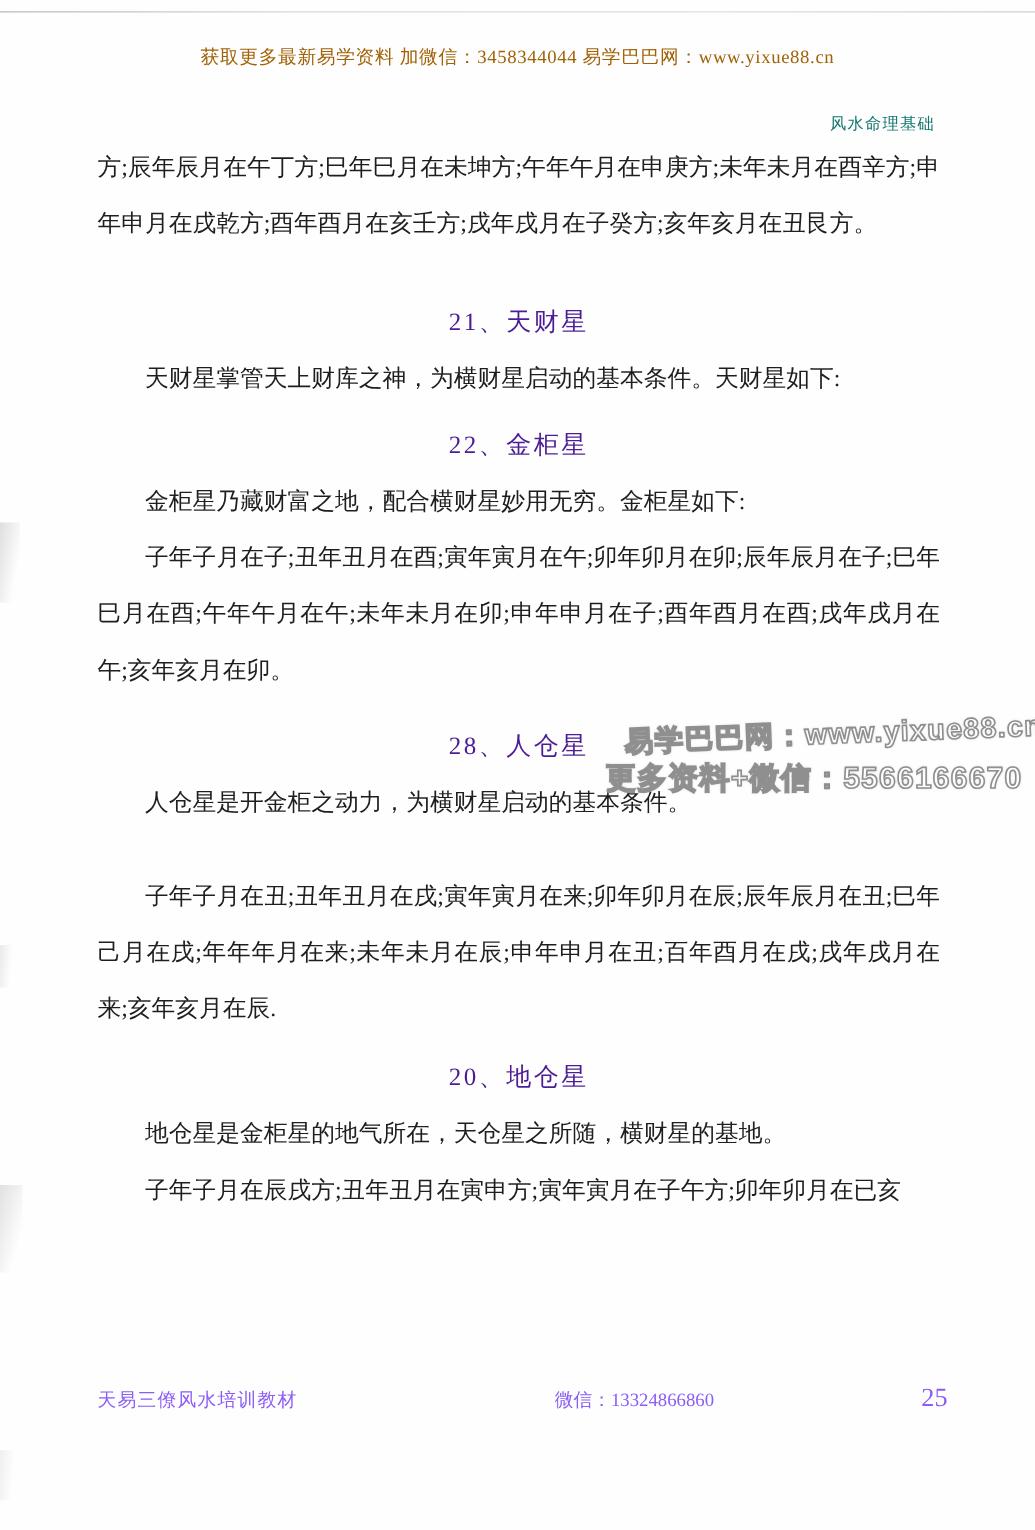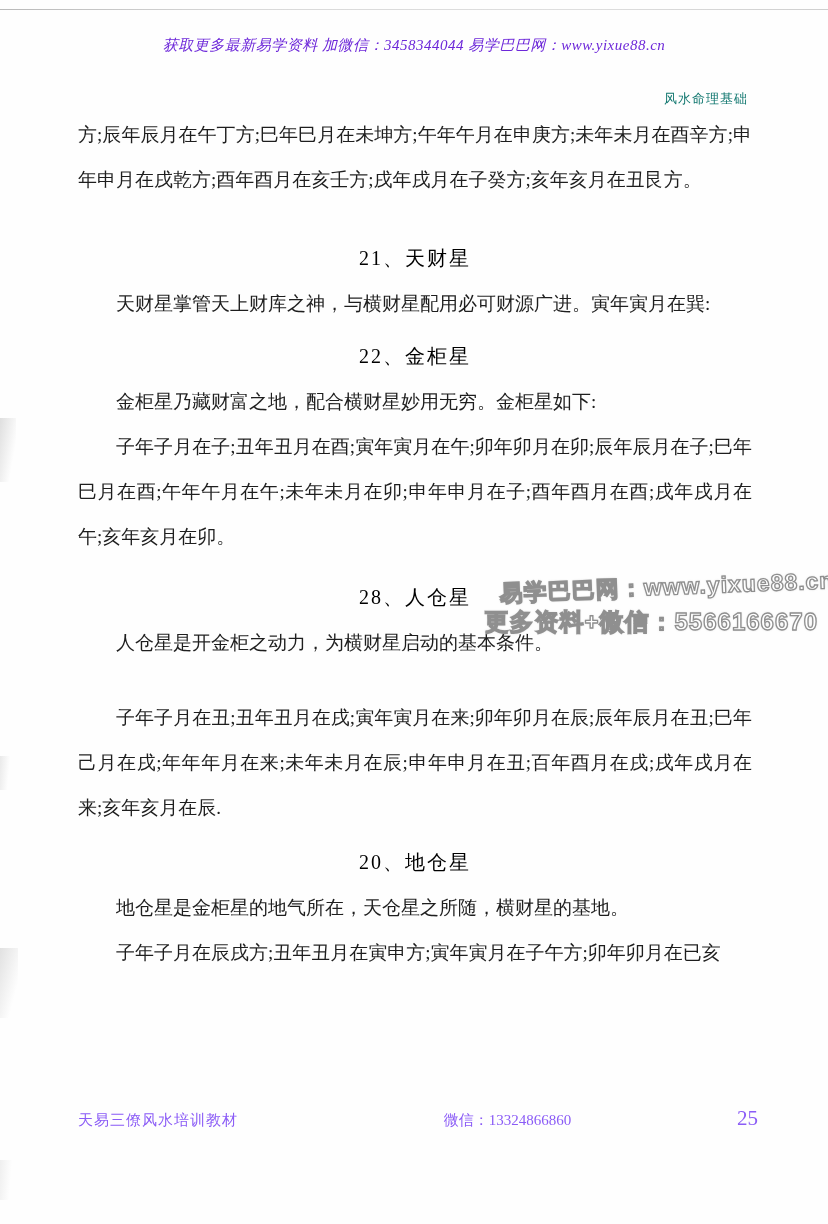--- a/index.html
+++ b/index.html
@@ -13,40 +13,39 @@
   }
   .page{position:absolute;inset:0;background:#fefefe;}
   .top-rule{
     position:absolute;top:9px;left:0;width:100%;height:1px;
     background:linear-gradient(to right,#b9b9b9,#d9d9d9 30%,#dedede 70%,#cfcfcf);
   }
   .promo{
     position:absolute;top:36px;left:0;width:100%;
     text-align:center;
     font-size:15px;letter-spacing:0.5px;
-    color:#6d28d9;
+    color:#a16207;
     font-family:"Liberation Serif","DejaVu Serif",serif;
-    font-style:italic;
   }
   .doc-title{
     position:absolute;top:90px;right:80px;
     font-size:13px;color:#0f766e;letter-spacing:1px;
   }
   .content{
     position:absolute;top:112px;left:78px;right:76px;
     font-size:19px;line-height:45px;
     text-align:justify;
     color:#1e1e1e;
   }
   .content p{margin:0;}
   p.indent{text-indent:2em;}
   h3.sec-heading{
     margin:0;text-align:center;
     font-size:20px;font-weight:500;
-    letter-spacing:2px;line-height:45px;color:#000000;
+    letter-spacing:2px;line-height:45px;color:#4c1d95;
   }
   .sec21 h3{margin-top:34px;}
   .sec22 h3{margin-top:8px;}
   .sec23 h3{margin-top:16px;}
   .sec23 .body{margin-top:30px;}
   .sec24 h3{margin-top:10px;}
   .footer{
     position:absolute;top:1106px;left:78px;right:70px;
     font-size:15px;color:#8b5cf6;
     display:flex;align-items:baseline;
@@ -95,21 +94,21 @@
   <div class="promo">获取更多最新易学资料 加微信：3458344044 易学巴巴网：www.yixue88.cn</div>
 
   <div class="doc-title">风水命理基础</div>
 
   <div class="content">
 
     <p class="cont">方;辰年辰月在午丁方;巳年巳月在未坤方;午年午月在申庚方;未年未月在酉辛方;申年申月在戌乾方;酉年酉月在亥壬方;戌年戌月在子癸方;亥年亥月在丑艮方。</p>
 
     <div class="sec21">
       <h3 class="sec-heading">21、天财星</h3>
-      <p class="indent intro">天财星掌管天上财库之神，与横财星配用必可财源广进。寅年寅月在巽:</p>
+      <p class="indent intro">天财星掌管天上财库之神，为横财星启动的基本条件。天财星如下:</p>
     </div>
 
     <div class="sec22">
       <h3 class="sec-heading">22、金柜星</h3>
       <p class="indent intro">金柜星乃藏财富之地，配合横财星妙用无穷。金柜星如下:</p>
       <p class="indent body">子年子月在子;丑年丑月在酉;寅年寅月在午;卯年卯月在卯;辰年辰月在子;巳年巳月在酉;午年午月在午;未年未月在卯;申年申月在子;酉年酉月在酉;戌年戌月在午;亥年亥月在卯。</p>
     </div>
 
     <div class="sec23">
       <h3 class="sec-heading">28、人仓星</h3>

